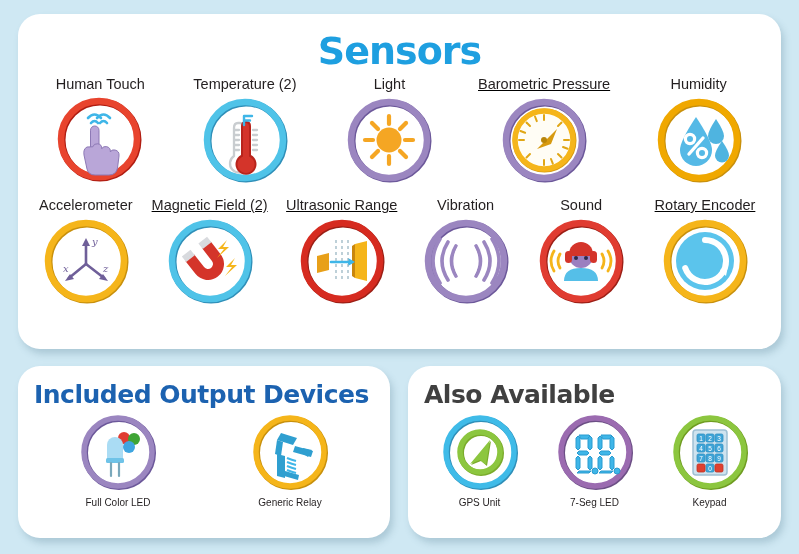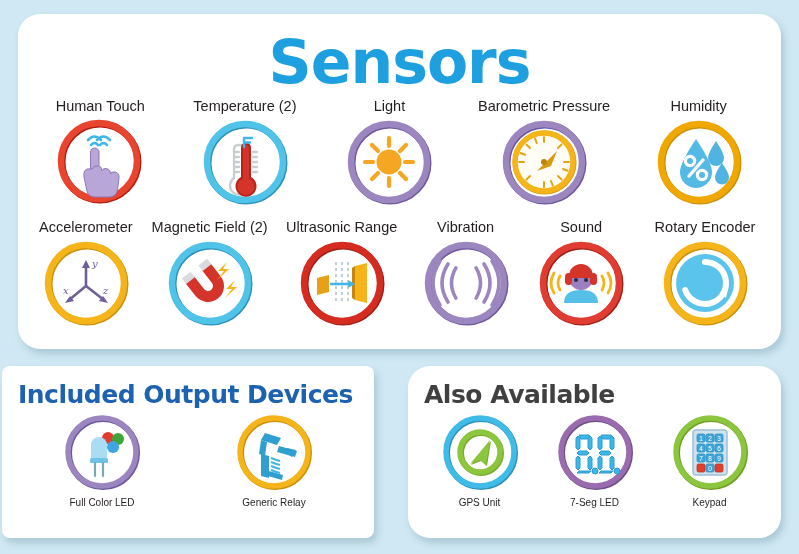--- a/index.html
+++ b/index.html
@@ -23,60 +23,59 @@
   }
   
   #sensors-card{
     position:absolute;left:18px;top:14px;width:763px;height:335px;
     padding:8px 10px 0 10px;
   }
   .main-title{
     text-align:center;
     color:#1e9fe0;
     font-weight:bold;
-    font-size:60px;
+    font-size:38px;
     letter-spacing:-1px;
     line-height:1;
     margin:10px 0 6px 0;
     font-family:"DejaVu Sans", sans-serif;
   }
   .row{
     display:flex;
     justify-content:space-around;
     align-items:flex-start;
   }
   .cell{
     display:flex;
     flex-direction:column;
     align-items:center;
     width:140px;
   }
-  .cell.wide{width:160px;}
+  .cell.wide{width:160px;text-decoration:underline;}
   .lbl{
     font-size:14.5px;
     color:#231f20;
     white-space:nowrap;
     margin-bottom:5px;
     font-family:"Liberation Sans", sans-serif;
   }
   
   .ring{
     width:86px;height:86px;
     border-radius:50%;
     box-sizing:border-box;
     position:relative;
     display:flex;align-items:center;justify-content:center;
     background:#fff;
   }
   .ring svg{display:block;}
   
   #output-card{
-    position:absolute;left:2px;top:366px;width:372px;height:172px;
+    position:absolute;left:18px;top:366px;width:372px;height:172px;
     padding:10px 14px;
-    border-radius:8px;
   }
   #available-card{
     position:absolute;left:408px;top:366px;width:373px;height:172px;
     padding:10px 14px;
   }
   .sub-title{
     font-weight:bold;
     font-size:25px;
     line-height:1;
     margin:6px 0 2px 2px;

